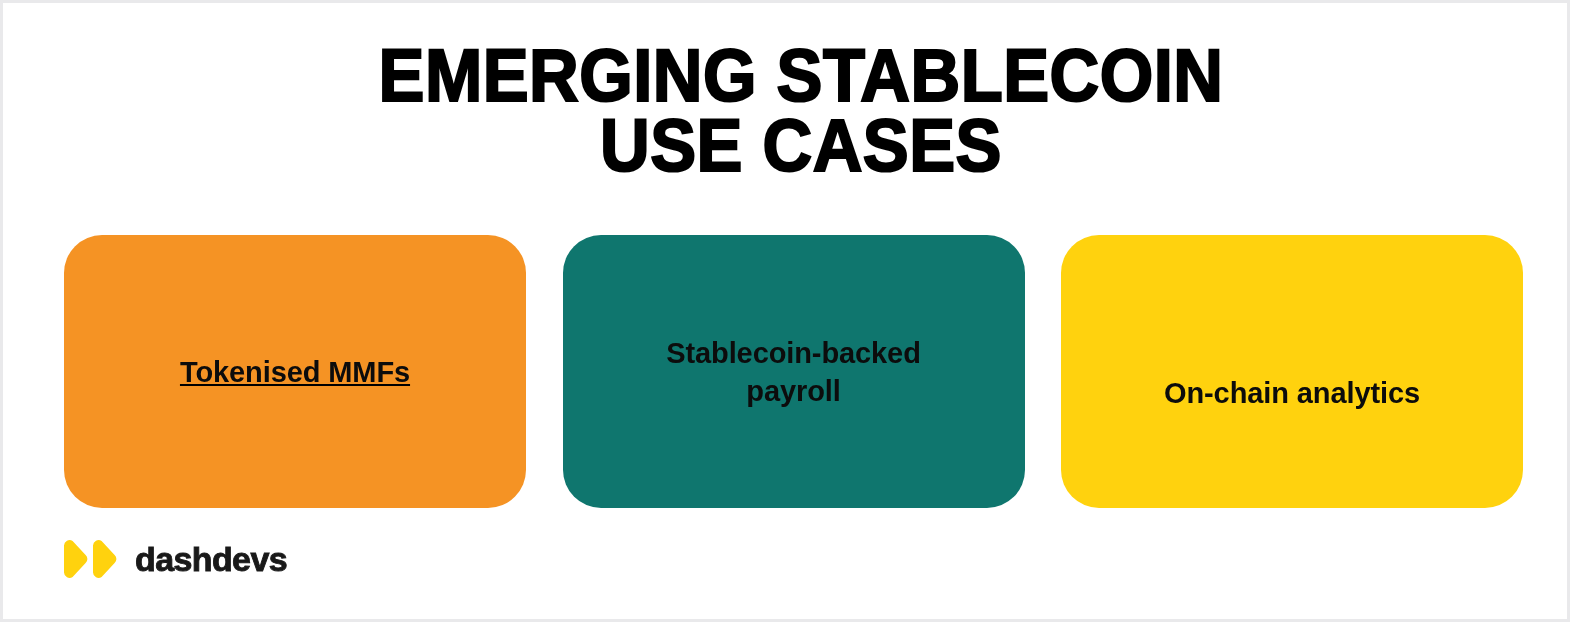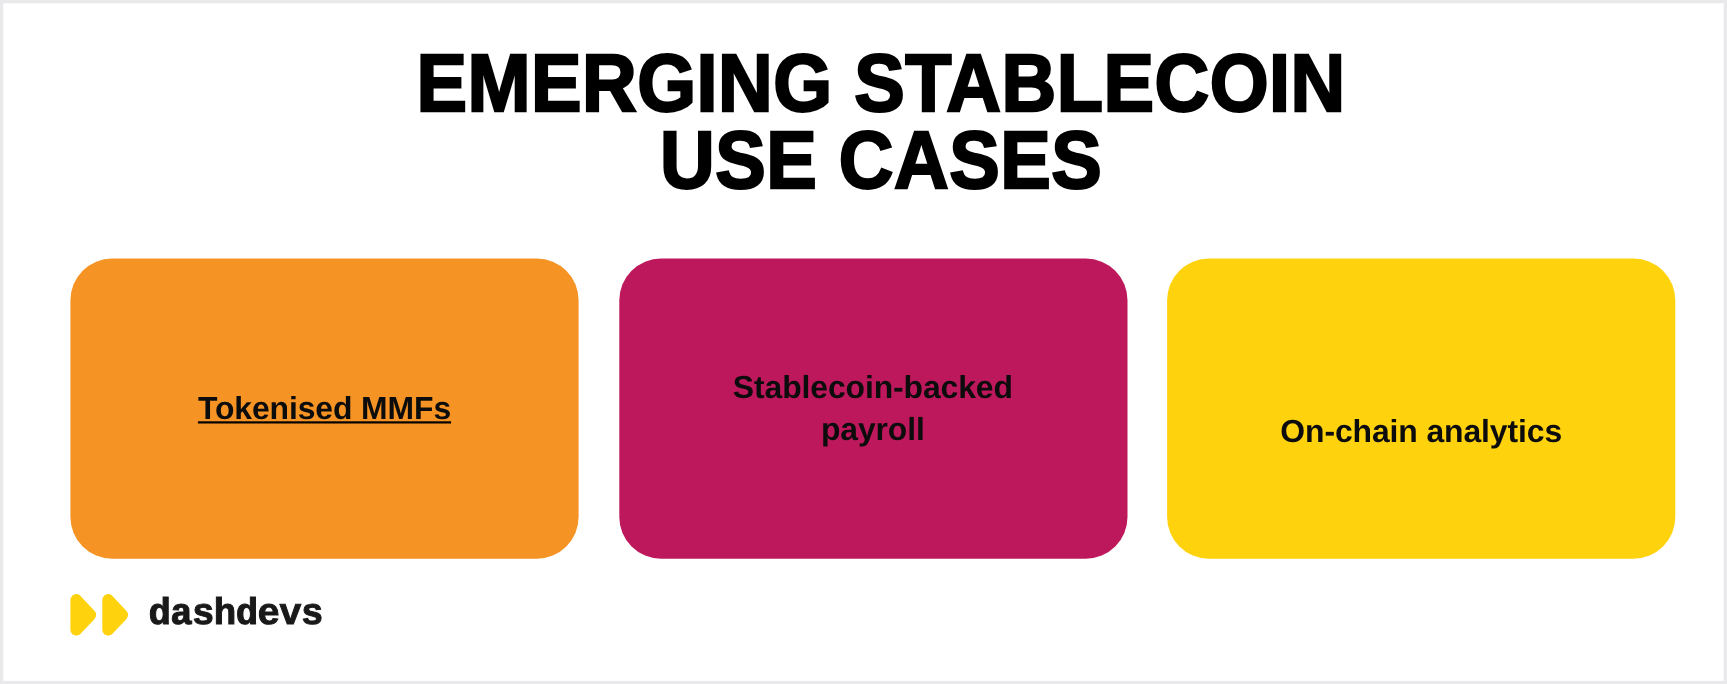--- a/index.html
+++ b/index.html
@@ -94,21 +94,21 @@
   #logo-mark {
     display: flex;
     flex-direction: row;
     align-items: center;
     margin-right: 17px;
   }
 
   #logo-mark svg { display: block; }
 
   #logo-wordmark {
-    font-family: Liberation Mono, monospace;
+    font-family: Liberation Sans, sans-serif;
     font-weight: 900;
     font-size: 34px;
     line-height: 34px;
     letter-spacing: -0.6px;
     color: #191919;
     -webkit-text-stroke: 0.9px #191919;
   }
 </style>
 </head>
 <body>
@@ -119,21 +119,21 @@
     <span class="title-line" style="color: rgb(0, 0, 0); -webkit-text-stroke: 2.2px rgb(0, 0, 0);">EMERGING STABLECOIN</span>
     <span class="title-line" style="color: rgb(0, 0, 0); -webkit-text-stroke: 2.2px rgb(0, 0, 0);">USE CASES</span>
   </div>
 
   <div id="cards-row">
 
     <div class="card" style="background-color: rgb(245, 147, 36); text-decoration: underline;">
       <span class="card-label" style="color: rgb(12, 12, 12);">Tokenised MMFs</span>
     </div>
 
-    <div class="card" style="background-color: #be185d;">
+    <div class="card" style="background-color: #0f766e;">
       <span class="card-label" style="color: rgb(12, 12, 12);">Stablecoin-backed
 payroll</span>
     </div>
 
     <div class="card" style="background-color: rgb(255, 210, 14);">
       <span class="card-label" style="color: rgb(12, 12, 12); margin-top: 43px;">On-chain analytics</span>
     </div>
 
   </div>
 

